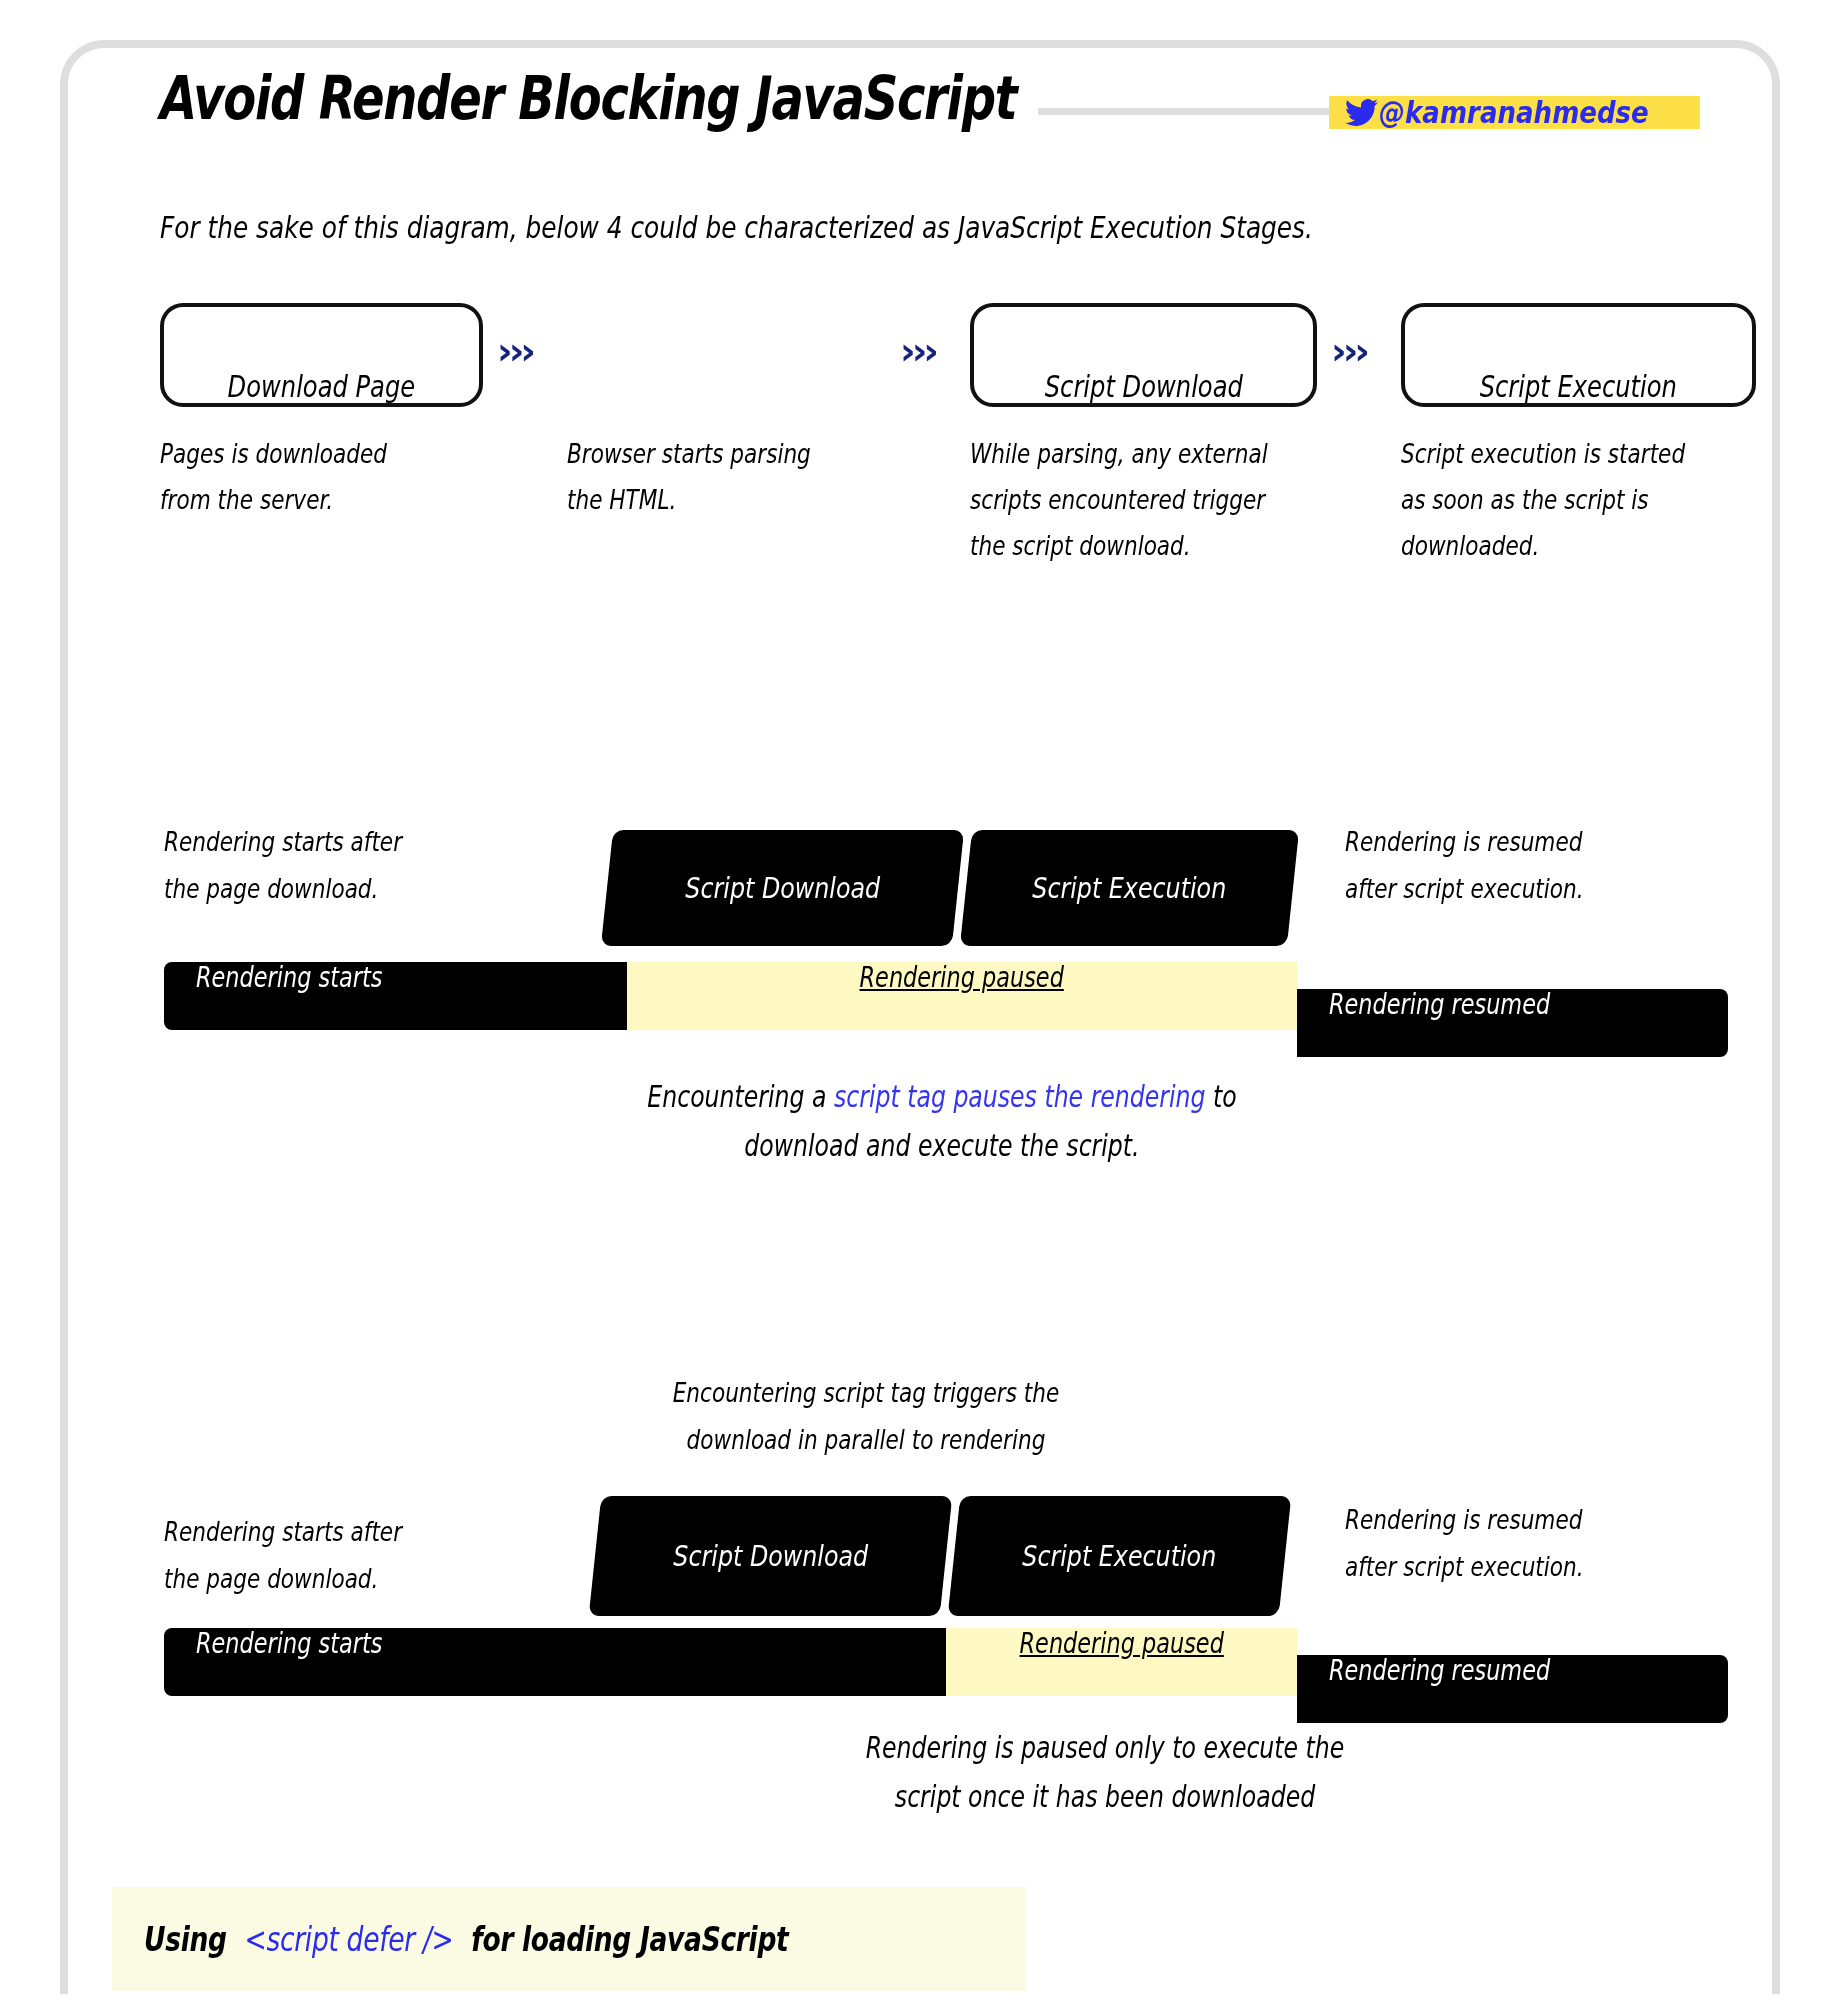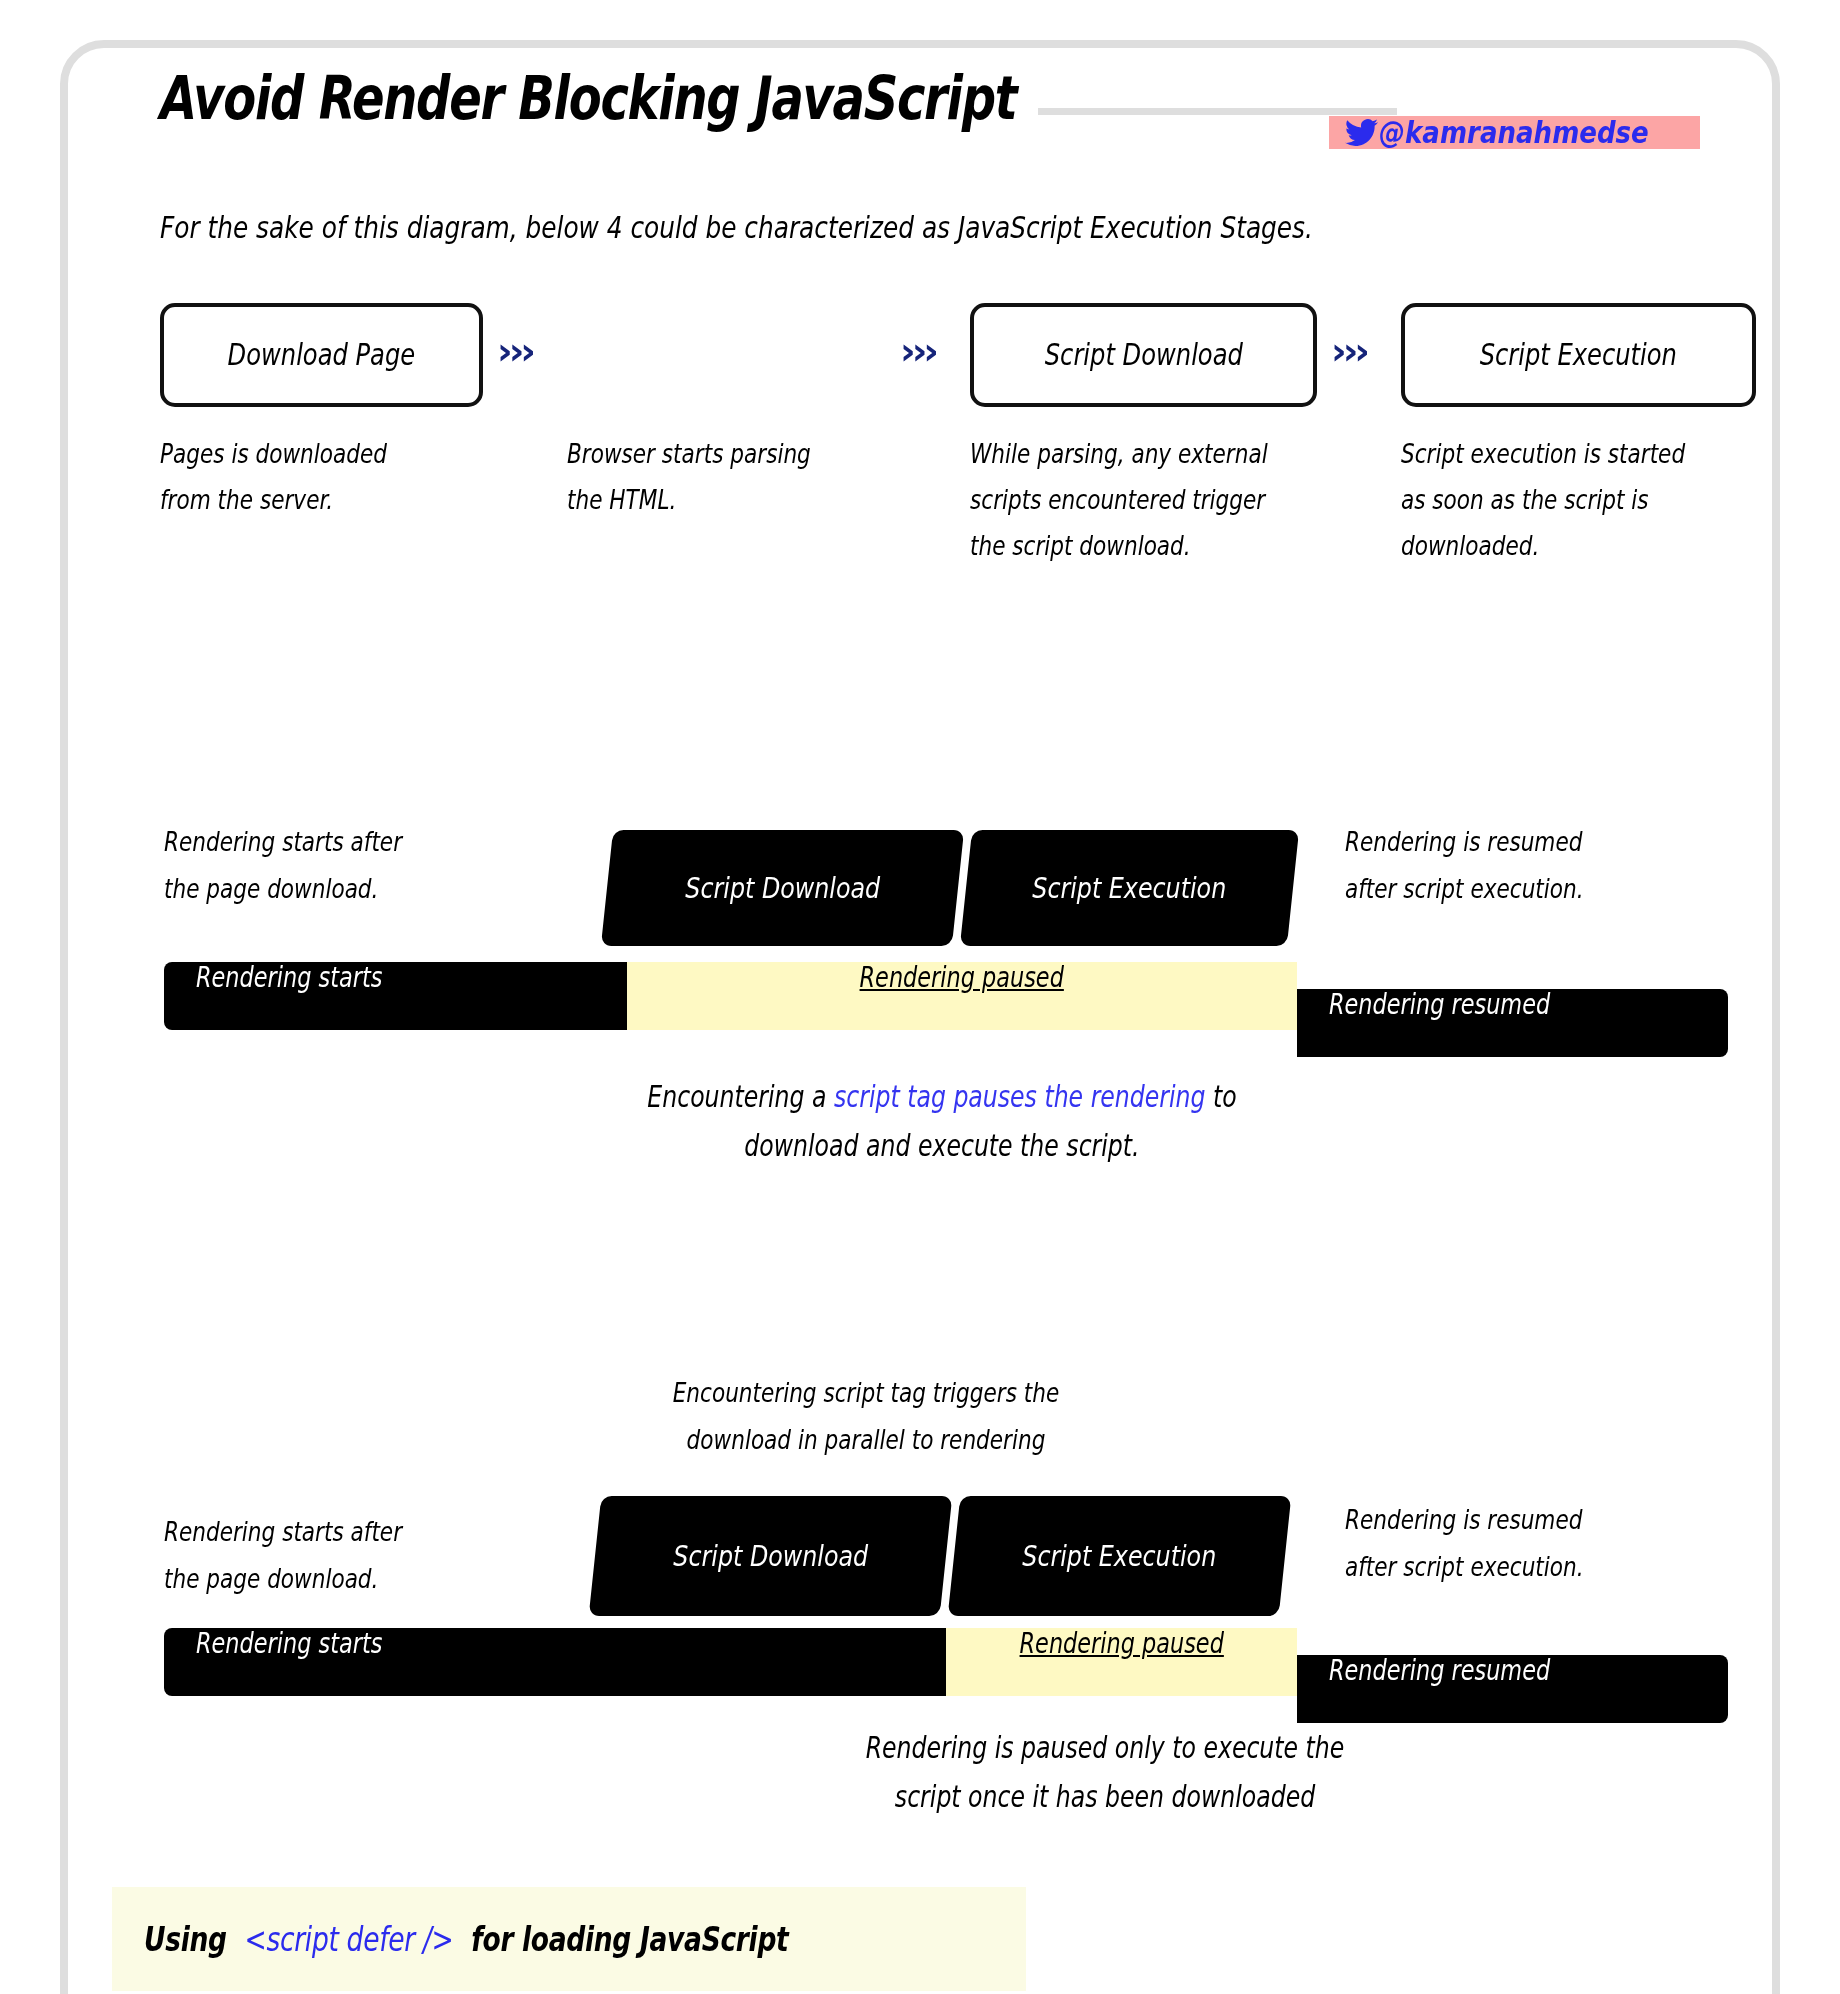--- a/index.html
+++ b/index.html
@@ -38,21 +38,21 @@
     background:#fff;
     padding:0 16px 0 0;
   }
   #title-rule{
     position:absolute; left:970px; top:60px;
     width:359px; height:7.2px; background:#dedede;
   }
   #handle-wrap{
     position:absolute; right:72px; top:48px;
     display:flex; align-items:center; gap:1px;
-    background:#fca5a5; padding-left:16px;margin-top:20px;
+    background:#fde047; padding-left:16px;
   }
   #twitter-icon{ display:block; width:33px; height:33px; }
   #handle{
     font-family:"DejaVu Sans", sans-serif;
     font-style:italic; font-weight:bold;
     font-size:31px; line-height:33px;
     color:#2b2bed;
     transform:scaleX(.84); transform-origin:left center;
     white-space:nowrap;
   }
@@ -75,23 +75,23 @@
 
   
   #stage-row{
     position:absolute; left:92px; top:255px;
     width:1556px; height:104px;
   }
   .stage-box{
     position:absolute; top:0;
     height:104px;
     border:4.4px solid #111;
-    border-radius:15px;
+    border-radius:23px;
     box-sizing:border-box;
-    display:flex; align-items:center; justify-content:center;
+    display:flex; align-items:flex-end; justify-content:center;
     background:#fff;
   }
   .stage-box-label{
     font-family:"DejaVu Sans", sans-serif;
     font-style:italic;
     font-size:29.5px; line-height:32px;
     color:#000;
     transform:scaleX(.82);
     white-space:nowrap;
   }

